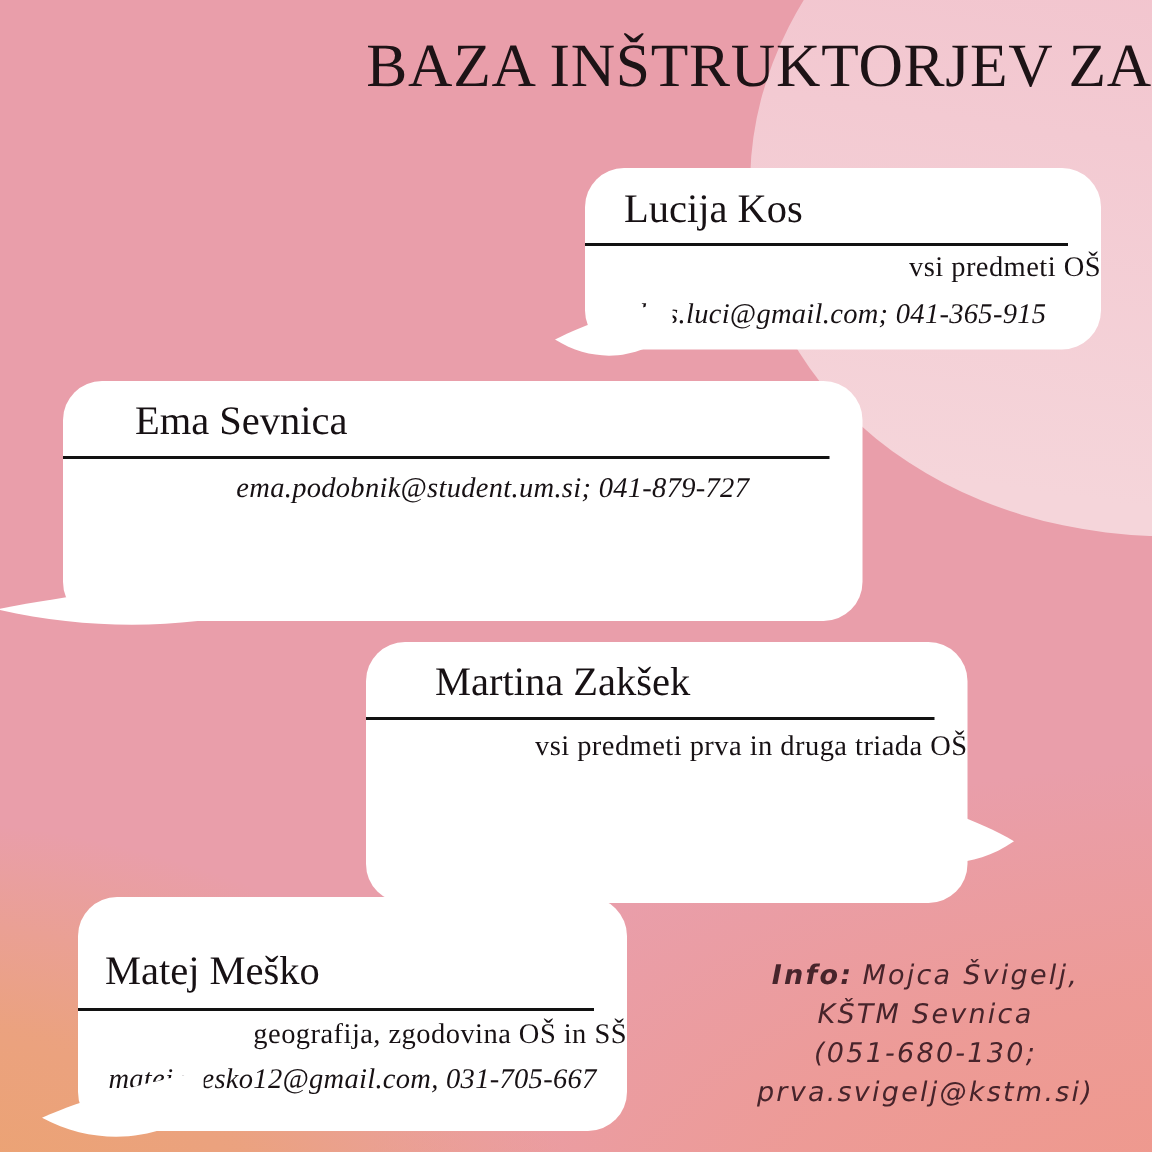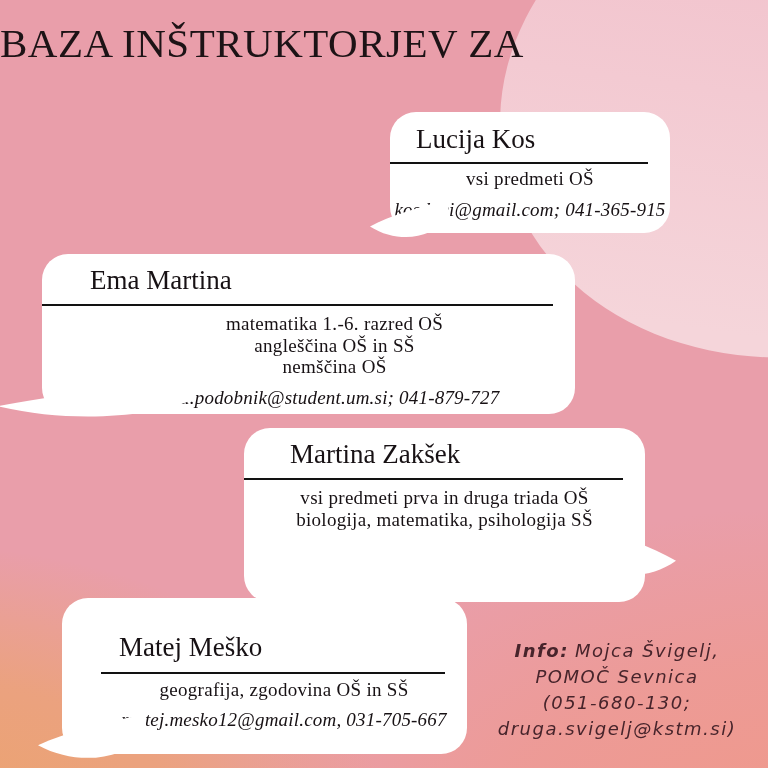--- a/index.html
+++ b/index.html
@@ -10,52 +10,52 @@
       radial-gradient(120% 70% at 108% 112%, rgba(240,152,135,1) 0%, rgba(240,152,135,0.55) 38%, rgba(240,152,135,0) 66%),
       radial-gradient(100% 66% at -10% 112%, rgba(236,164,104,1) 0%, rgba(236,164,104,0.65) 36%, rgba(236,164,104,0) 62%),
       #e99eaa;
   }
   .blob{
     position:absolute;left:498px;top:-150px;width:610px;height:505px;border-radius:50%;
     transform:rotate(-12deg);
     background:linear-gradient(200deg,#f1bfca 15%,#f5d5da 85%);
   }
   .title{
-    position:absolute;top:20px;left:0;right:0;text-align:left;
+    position:absolute;top:20px;left:0;right:0;text-align:right;
     font-size:41px;line-height:1.14;letter-spacing:.5px;color:#1d1316;font-weight:400;
   }
   .bubble{position:absolute;background:#fff;border-radius:26px;color:#171114;}
   .bubble .name{font-size:27px;}
   .divider{height:2px;background:#121212;margin-right:22px;}
-  .subjects{text-align:center;font-size:19px;line-height:21.5px;letter-spacing:.3px;}
+  .subjects{text-align:right;font-size:19px;line-height:21.5px;letter-spacing:.3px;}
   .contact{text-align:center;font-style:italic;font-size:19px;letter-spacing:.2px;}
   .tail{position:absolute;}
 
-  .b1{left:390px;top:112px;width:280px;height:121px;}
+  .b1{left:390px;top:112px;width:344px;height:121px;}
   .b1 .name{padding:12px 0 0 26px;}
   .b1 .divider{margin-top:7px;}
   .b1 .subjects{margin-top:4px;}
   .b1 .contact{margin-top:9px;}
   .b1 .tail{left:-20px;bottom:-11px;width:80px;height:44px;}
 
   .b2{left:42px;top:254px;width:533px;height:160px;}
   .b2 .name{padding:11px 0 0 48px;}
   .b2 .divider{margin-top:8px;}
   .b2 .subjects{margin-top:7px;padding-left:52px;}
   .b2 .contact{margin-top:9px;padding-left:40px;}
   .b2 .tail{left:-44px;bottom:-9px;width:200px;height:42px;}
 
   .b3{left:244px;top:428px;width:401px;height:174px;}
   .b3 .name{padding:11px 0 0 46px;}
   .b3 .divider{margin-top:8px;}
   .b3 .subjects{margin-top:7px;}
   .b3 .contact{margin-top:12px;}
   .b3 .tail{right:-31px;bottom:18px;width:95px;height:58px;transform:scaleX(-1);}
 
-  .b4{left:62px;top:598px;width:366px;height:156px;padding-left:39px;}
+  .b4{left:52px;top:598px;width:366px;height:156px;}
   .b4 .name{padding:34px 0 0 18px;}
   .b4 .divider{margin-top:9px;}
   .b4 .subjects{margin-top:5px;}
   .b4 .contact{margin-top:8px;}
   .b4 .tail{left:-24px;bottom:-12px;width:110px;height:52px;}
 
   .info{
     position:absolute;left:492px;top:638px;width:250px;text-align:center;
     font-family:"DejaVu Sans",sans-serif;font-style:italic;
     font-size:18px;line-height:26px;letter-spacing:1.5px;color:#47242b;
@@ -82,54 +82,48 @@
     <div class="subjects">
       <div>vsi predmeti OŠ</div>
     </div>
     <div class="contact">kos.luci@gmail.com;  041-365-915</div>
   </div>
 
   <div class="bubble b2">
     <svg class="tail" viewBox="0 0 100 50" preserveAspectRatio="none">
       <path d="M98 0 C60 8 25 18 0 30 C35 50 75 44 98 22 Z" fill="#ffffff"></path>
     </svg>
-    <div class="name">Ema Martina</div>
+    <div class="name">Ema Sevnica</div>
     <div class="divider"></div>
-    <div class="subjects">
-      <div>matematika 1.-6. razred OŠ</div>
-      <div>angleščina OŠ in SŠ</div>
-      <div>nemščina OŠ</div>
-    </div>
     <div class="contact">ema.podobnik@student.um.si; 041-879-727</div>
   </div>
 
   <div class="bubble b3">
     <svg class="tail" viewBox="0 0 100 50" preserveAspectRatio="none">
       <path d="M98 0 C60 8 25 18 0 30 C35 50 75 44 98 22 Z" fill="#ffffff"></path>
     </svg>
     <div class="name">Martina Zakšek</div>
     <div class="divider"></div>
     <div class="subjects">
       <div>vsi predmeti prva in druga triada OŠ</div>
-      <div>biologija, matematika, psihologija SŠ</div>
     </div>
   </div>
 
   <div class="bubble b4">
     <svg class="tail" viewBox="0 0 100 50" preserveAspectRatio="none">
       <path d="M98 0 C60 8 25 18 0 30 C35 50 75 44 98 22 Z" fill="#ffffff"></path>
     </svg>
     <div class="name">Matej Meško</div>
     <div class="divider"></div>
     <div class="subjects">
       <div>geografija, zgodovina OŠ in SŠ</div>
     </div>
     <div class="contact">matej.mesko12@gmail.com, 031-705-667</div>
   </div>
 
   <div class="info">
     <div><b>Info:</b><span>Mojca Švigelj,</span></div>
-    <div>POMOČ Sevnica</div>
+    <div>KŠTM Sevnica</div>
     <div>(051-680-130;</div>
-    <div>druga.svigelj@kstm.si)</div>
+    <div>prva.svigelj@kstm.si)</div>
   </div>
 
 </div>
 
 </body></html>

